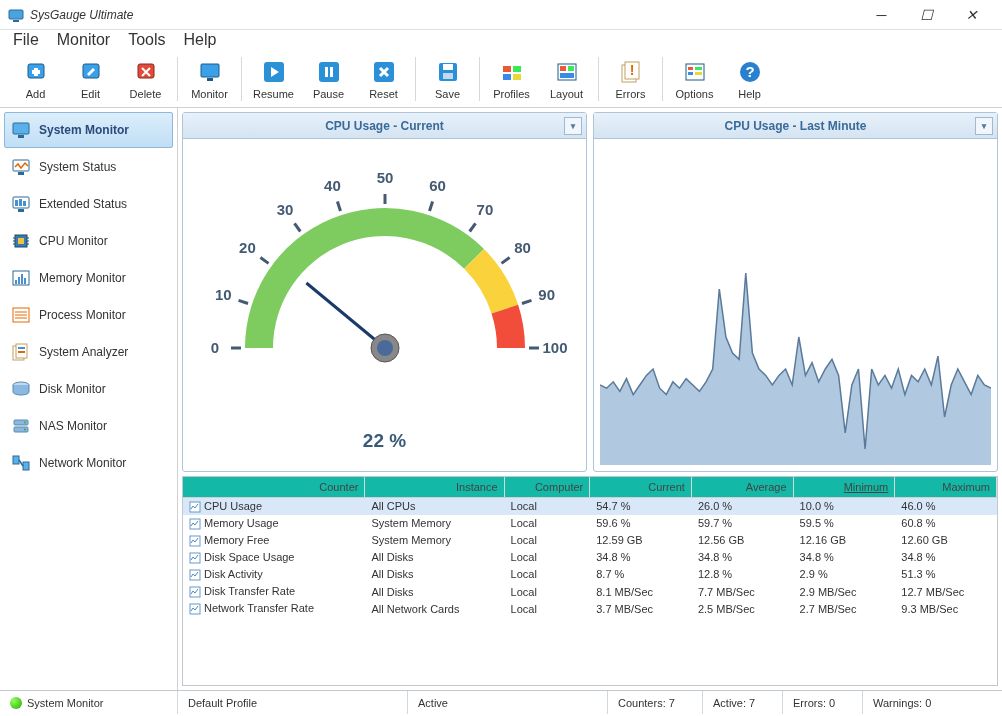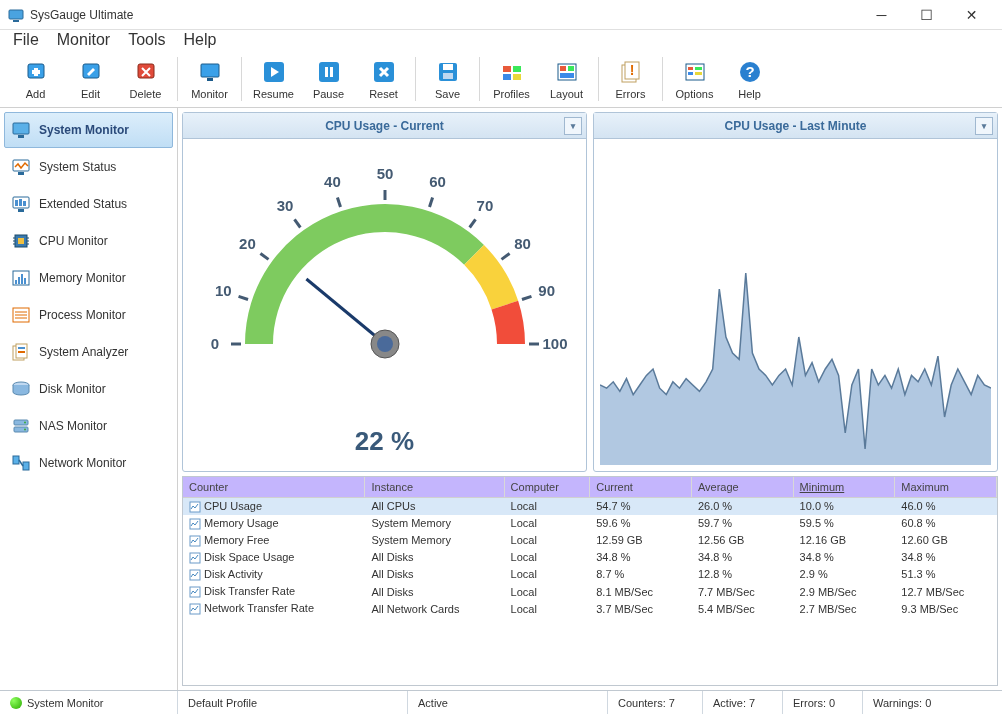--- a/index.html
+++ b/index.html
@@ -1,18 +1,18 @@
 <!DOCTYPE html>
 <html><head>
 <meta charset="utf-8">
 <style>
 * { box-sizing: border-box; margin: 0; padding: 0; font-family: "Segoe UI", Tahoma, sans-serif; }
 body { width: 1002px; height: 716px; background: #fff; font-size: 12px; color: #333; overflow: hidden; }
 
-.titlebar { height: 30px; display: flex; align-items: center; padding: 0 8px; border-bottom: 1px solid #e0e0e0; }
+.titlebar { height: 30px; display: flex; align-items: center; padding: 0 8px; border-bottom: 1px solid #e0e0e0; font-style: italic; }
 .titlebar .icon { width: 16px; height: 16px; margin-right: 6px; }
 .titlebar .title { flex: 1; font-size: 12px; }
 .titlebar .winbtn { width: 45px; height: 28px; display: flex; align-items: center; justify-content: center; font-size: 14px; }
 
 .menubar { height: 20px; display: flex; align-items: center; padding: 0 6px; gap: 4px; font-size: 16px; }
 .menubar span { padding: 2px 7px; }
 
 .toolbar { height: 58px; display: flex; align-items: center; padding: 2px 8px; border-bottom: 1px solid #d0d0d0; gap: 0; }
 .tool { width: 55px; height: 52px; display: flex; flex-direction: column; align-items: center; justify-content: center; gap: 2px; font-size: 11px; }
 .tool .ticon { width: 28px; height: 28px; }
@@ -26,27 +26,27 @@
 .side-icon { width: 20px; height: 20px; flex-shrink: 0; }
 
 .content { flex: 1; display: flex; flex-direction: column; padding: 4px; gap: 4px; }
 .panels { display: flex; gap: 6px; height: 360px; }
 .panel { flex: 1; border: 1px solid #b0c4d8; border-radius: 3px; background: #fff; display: flex; flex-direction: column; }
 .panel-header { height: 26px; background: linear-gradient(#e8f1fa, #d4e4f2); border-bottom: 1px solid #b0c4d8; display: flex; align-items: center; justify-content: center; position: relative; color: #3a6a9a; font-weight: bold; font-size: 12px; }
 .panel-dropdown { position: absolute; right: 4px; top: 4px; width: 18px; height: 18px; border: 1px solid #a0b8d0; background: #f0f6fc; display: flex; align-items: center; justify-content: center; font-size: 9px; color: #5a7a9a; }
 .panel-body { flex: 1; position: relative; overflow: hidden; }
 
 .gauge-wrap { position: absolute; inset: 0; display: flex; flex-direction: column; align-items: center; justify-content: center; }
-.gauge-value { font-size: 26px; font-weight: bold; color: #3a5a7a; margin-top: -8px; }
+.gauge-value { font-size: 19px; font-weight: bold; color: #3a5a7a; margin-top: -8px; }
 
 .chart-wrap { position: absolute; inset: 6px; }
 
 .table-wrap { flex: 1; border: 1px solid #c0c8d0; background: #fff; overflow: hidden; }
 table { width: 100%; border-collapse: collapse; font-size: 11px; }
-th { text-align: left; padding: 3px 6px; background: #c4b5fd; border-right: 1px solid #d8d8d8; border-bottom: 1px solid #d0d0d0; font-weight: normal; color: #444; height: 20px; }
+th { text-align: right; padding: 3px 6px; background: #14b8a6; border-right: 1px solid #d8d8d8; border-bottom: 1px solid #d0d0d0; font-weight: normal; color: #444; height: 20px; }
 td { padding: 2px 6px; border-right: 1px solid transparent; height: 17px; }
 tbody tr.sel { background: #d8e8f8; }
 .row-icon { width: 12px; height: 12px; display: inline-block; vertical-align: middle; margin-right: 3px; }
 
 .statusbar { height: 24px; border-top: 1px solid #c0c8d0; display: flex; align-items: center; font-size: 11px; }
 .statusbar .cell { padding: 0 10px; border-right: 1px solid #d0d8e0; height: 100%; display: flex; align-items: center; gap: 5px; }
 .statusbar .cell:first-child { width: 178px; }
 .status-dot { width: 12px; height: 12px; border-radius: 50%; background: radial-gradient(circle at 30% 30%, #8eff5e, #2aab00); }
 </style>
 </head>
@@ -423,21 +423,21 @@
               <td>12.7 MB/Sec</td>
             </tr>
             <tr>
               <td><svg class="row-icon" viewBox="0 0 12 12">
                   <rect x="1" y="1" width="10" height="10" fill="#fff" stroke="#6a9ac8"></rect>
                   <path d="M2 8 L4 5 L6 7 L9 3" stroke="#4a8ac0" fill="none"></path>
                 </svg>Network Transfer Rate</td>
               <td>All Network Cards</td>
               <td>Local</td>
               <td>3.7 MB/Sec</td>
-              <td>5.4 MB/Sec</td>
+              <td>2.5 MB/Sec</td>
               <td>2.7 MB/Sec</td>
               <td>9.3 MB/Sec</td>
             </tr>
           </tbody>
       </table>
     </div>
   </div>
 </div>
 
 <div class="statusbar">

